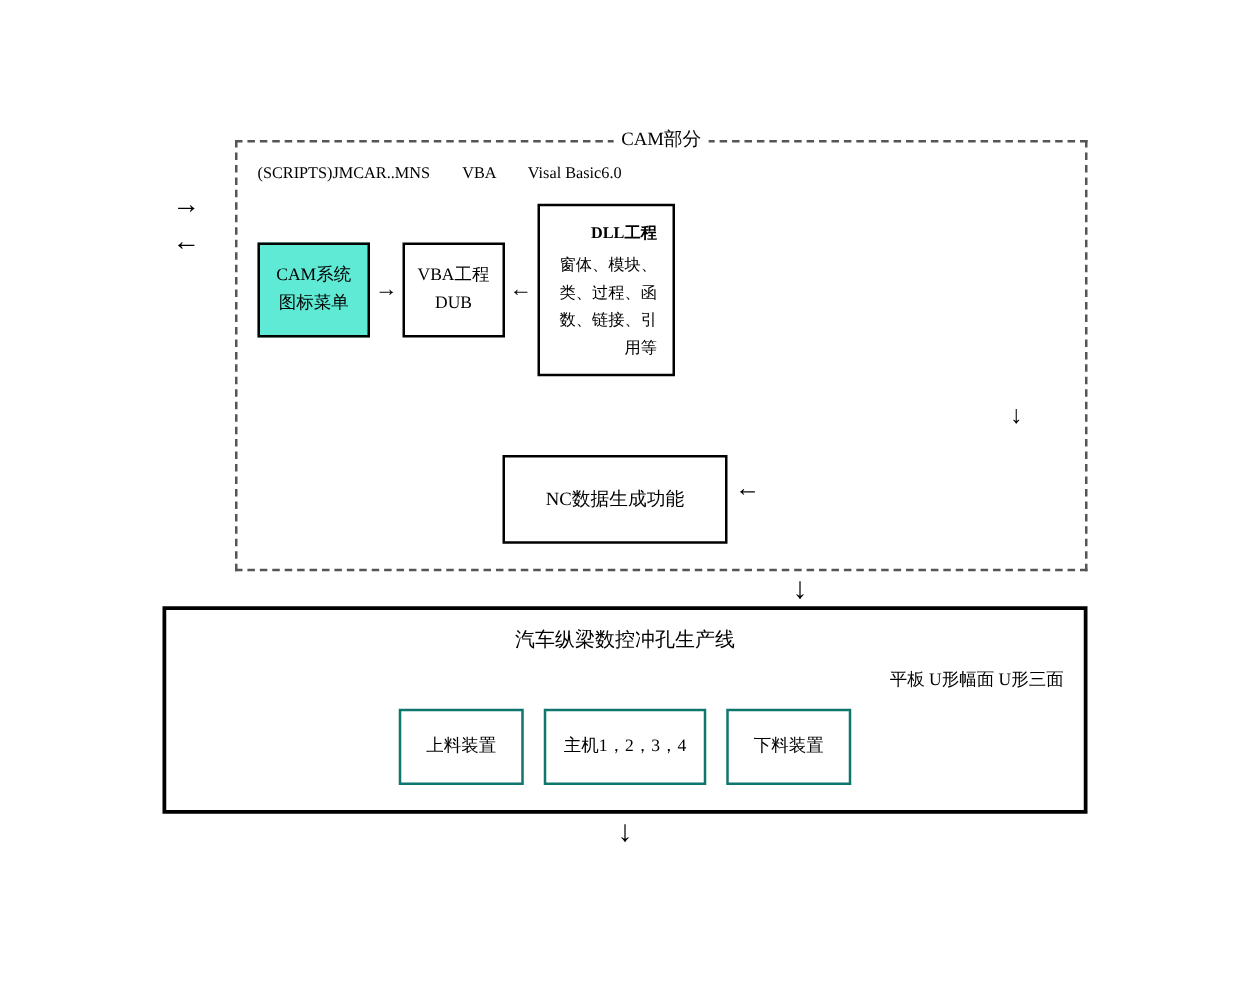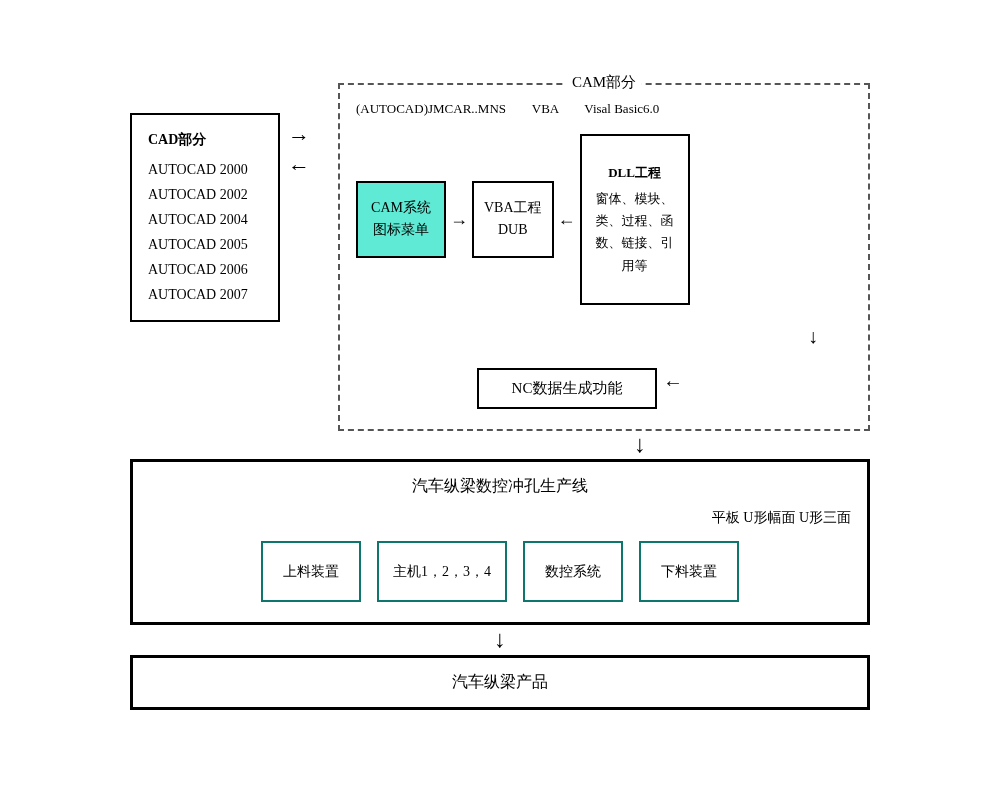--- a/index.html
+++ b/index.html
@@ -88,31 +88,31 @@
       padding: 14px 10px;
       text-align: center;
       min-width: 80px;
       line-height: 1.6;
       font-size: 14px;
       background: #fff;
     }
 
     .dll-box {
       border: 2px solid #000;
-      padding: 26px 12px;
-      text-align: center;
+      padding: 10px 12px;
+      text-align: right;
       min-width: 110px;
       line-height: 1.7;
       font-size: 13px;
       background: #fff;
     }
 
     .nc-box {
       border: 2px solid #000;
-      padding: 9px 24px;
+      padding: 24px 24px;
       text-align: center;
       font-size: 15px;
       background: #fff;
       min-width: 180px;
       margin-top: 16px;
     }
 
     
     .arrow-connector {
       display: flex;
@@ -197,42 +197,31 @@
       align-items: center;
     }
   </style>
 </head>
 <body>
 
 <div class="diagram-container">
 
   <div class="top-section">
 
-    <div class="flex-col" style="align-items:center;">
-      <div class="cad-box">
-        <div style="font-weight:bold; margin-bottom:4px;">CAD部分</div>
-        <div>AUTOCAD 2000</div>
-        <div>AUTOCAD 2002</div>
-        <div>AUTOCAD 2004</div>
-        <div>AUTOCAD 2005</div>
-        <div>AUTOCAD 2006</div>
-        <div>AUTOCAD 2007</div>
-      </div>
-    </div>
 
     <div class="arrow-connector">
       <span style="font-size:22px;">→</span>
       <span style="font-size:22px;">←</span>
     </div>
 
     <div class="cam-dashed-outer">
       <div class="cam-label">CAM部分</div>
 
       <div class="cam-subtitle">
-        <span>(AUTOCAD)JMCAR..MNS</span>
+        <span>(SCRIPTS)JMCAR..MNS</span>
         &nbsp;&nbsp;&nbsp;&nbsp;&nbsp;&nbsp;
         <span>VBA</span>
         &nbsp;&nbsp;&nbsp;&nbsp;&nbsp;&nbsp;
         <span>Visal Basic6.0</span>
       </div>
 
       <div class="cam-inner-row">
 
         <div class="cam-system-box">
           <div>CAM系统</div>
@@ -275,26 +264,22 @@
   <div class="arrow-down-section">
     <span style="margin-left: 280px; font-size:24px;">↓</span>
   </div>
 
   <div class="production-outer">
     <div class="production-title">汽车纵梁数控冲孔生产线</div>
     <div class="production-subtitle">平板    U形幅面    U形三面</div>
     <div class="production-items">
       <div class="production-item-box">上料装置</div>
       <div class="production-item-box">主机1，2，3，4</div>
-      <div class="production-item-box">数控系统</div>
       <div class="production-item-box">下料装置</div>
     </div>
   </div>
 
   <div class="arrow-down-to-product">
     <span style="font-size:24px;">↓</span>
   </div>
 
-  <div class="product-box">
-    <span>汽车纵梁产品</span>
-  </div>
 
 </div>
 
 </body></html>

